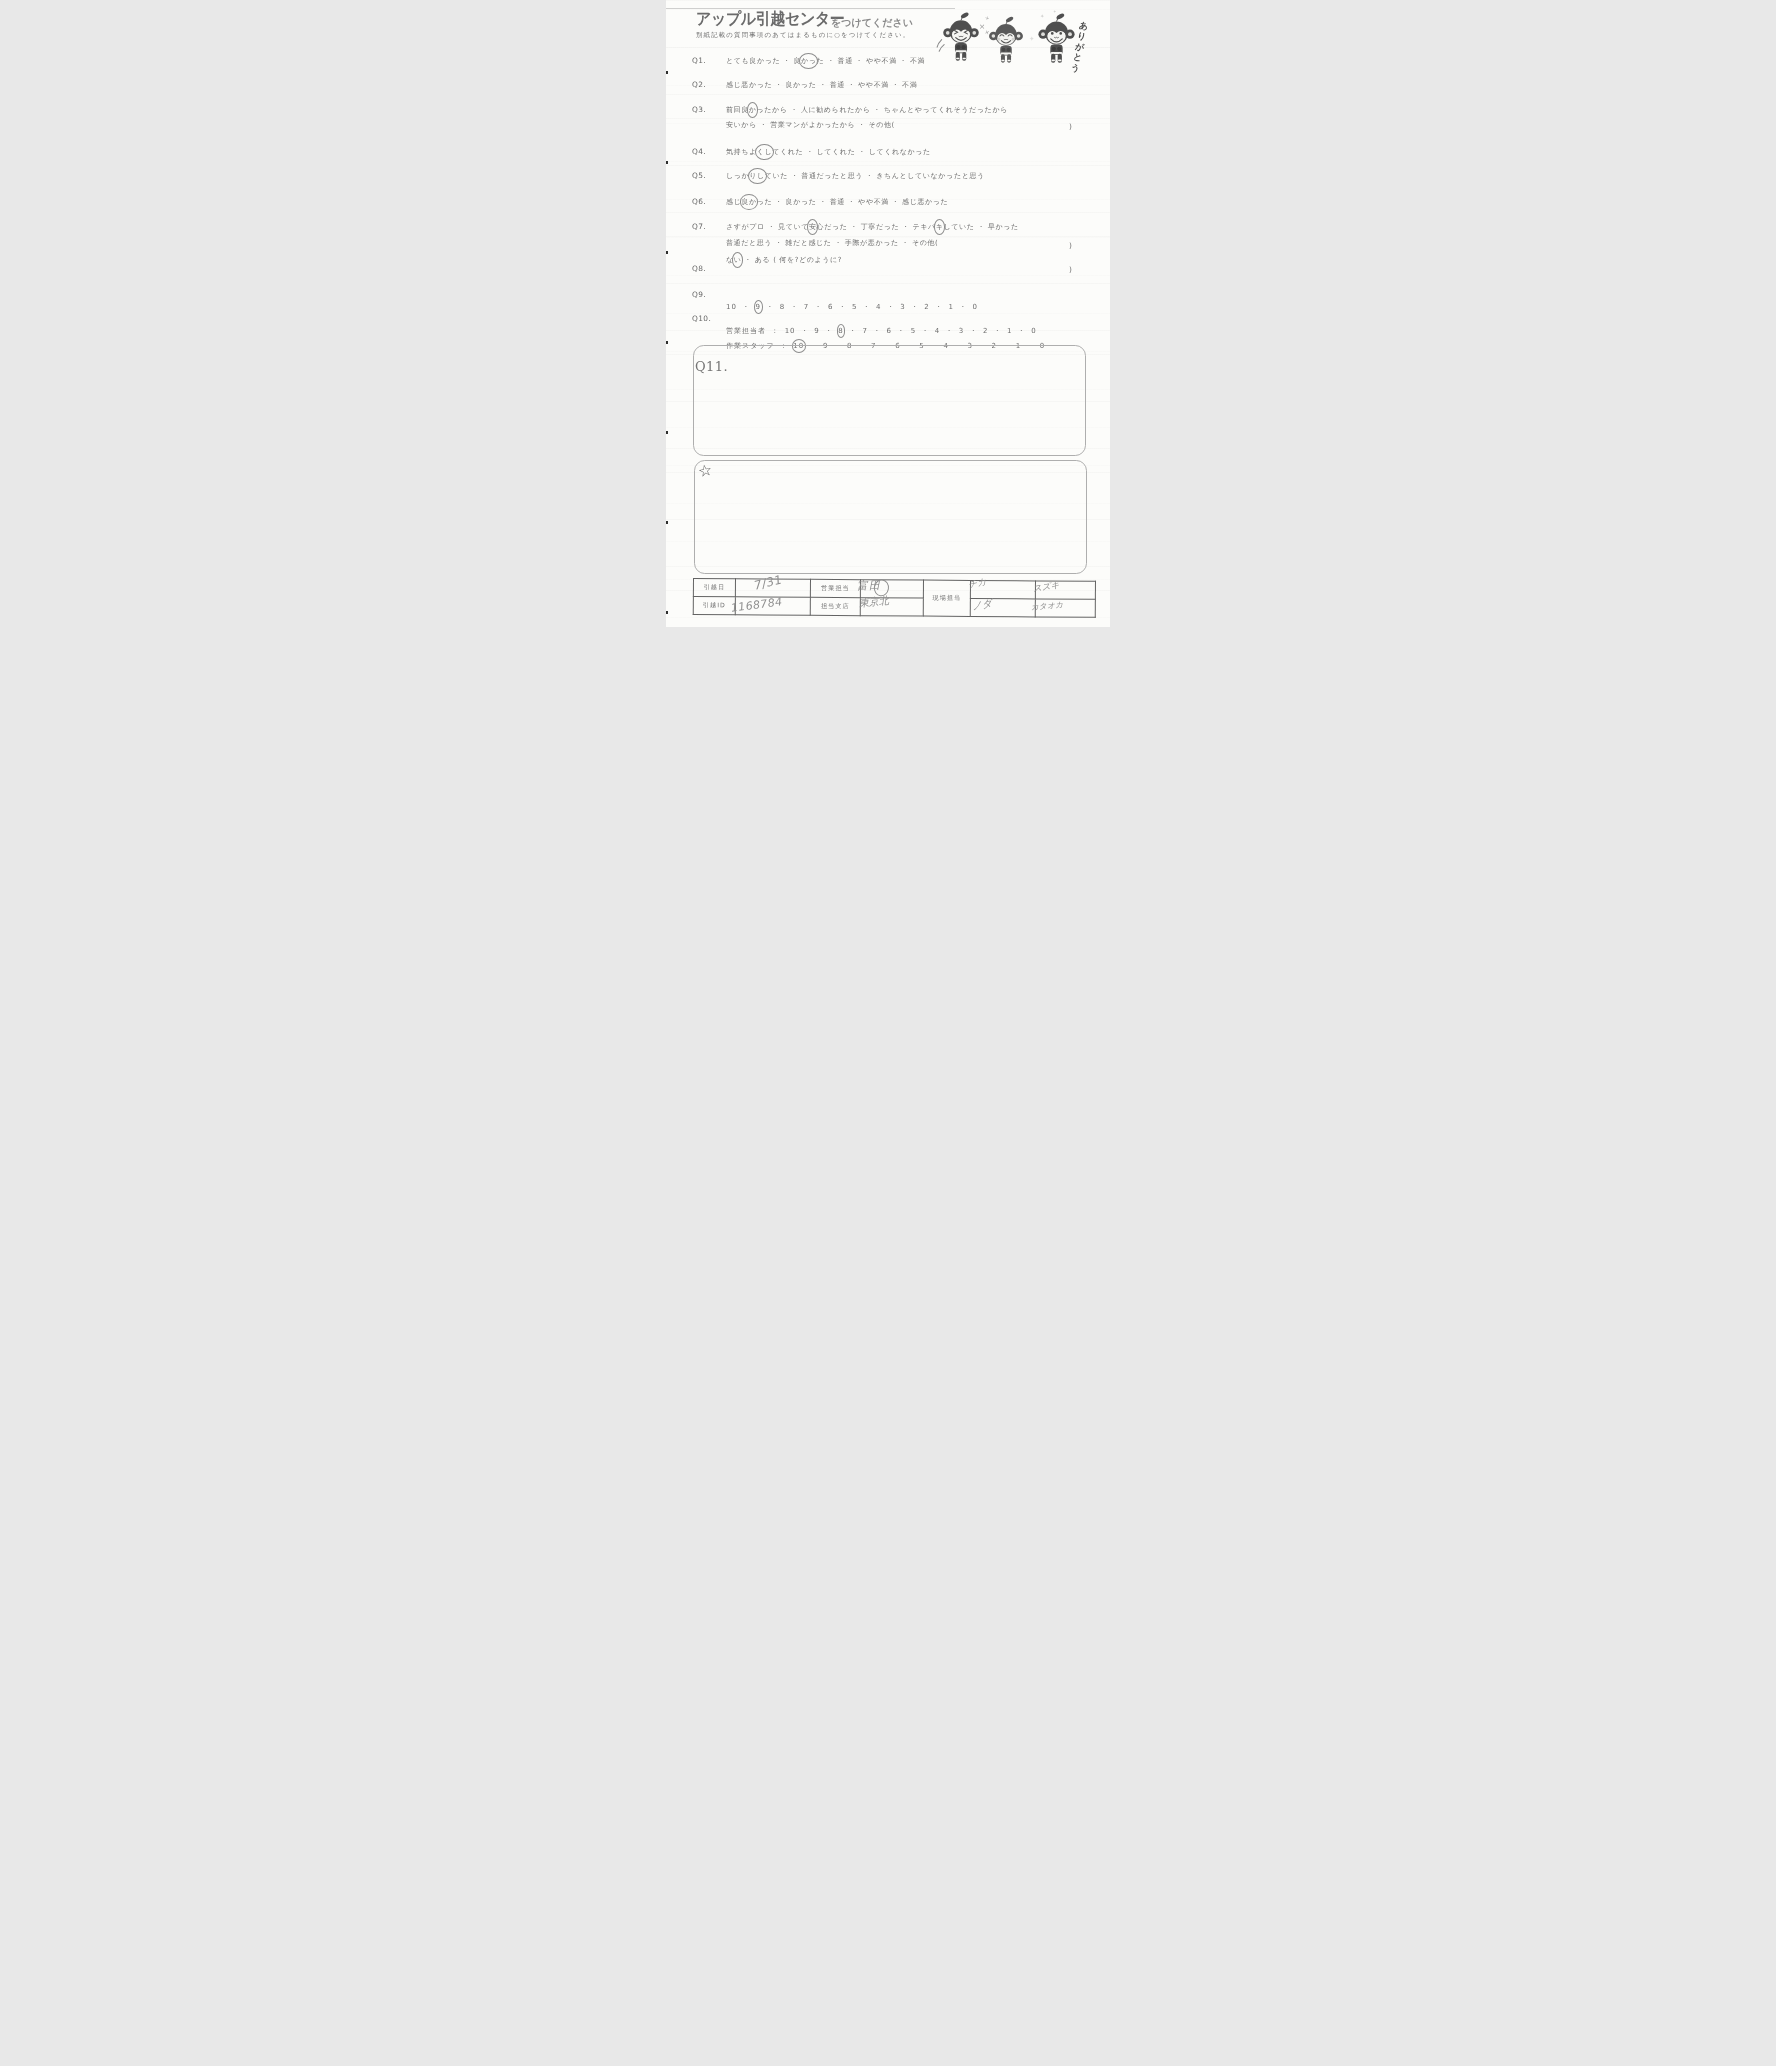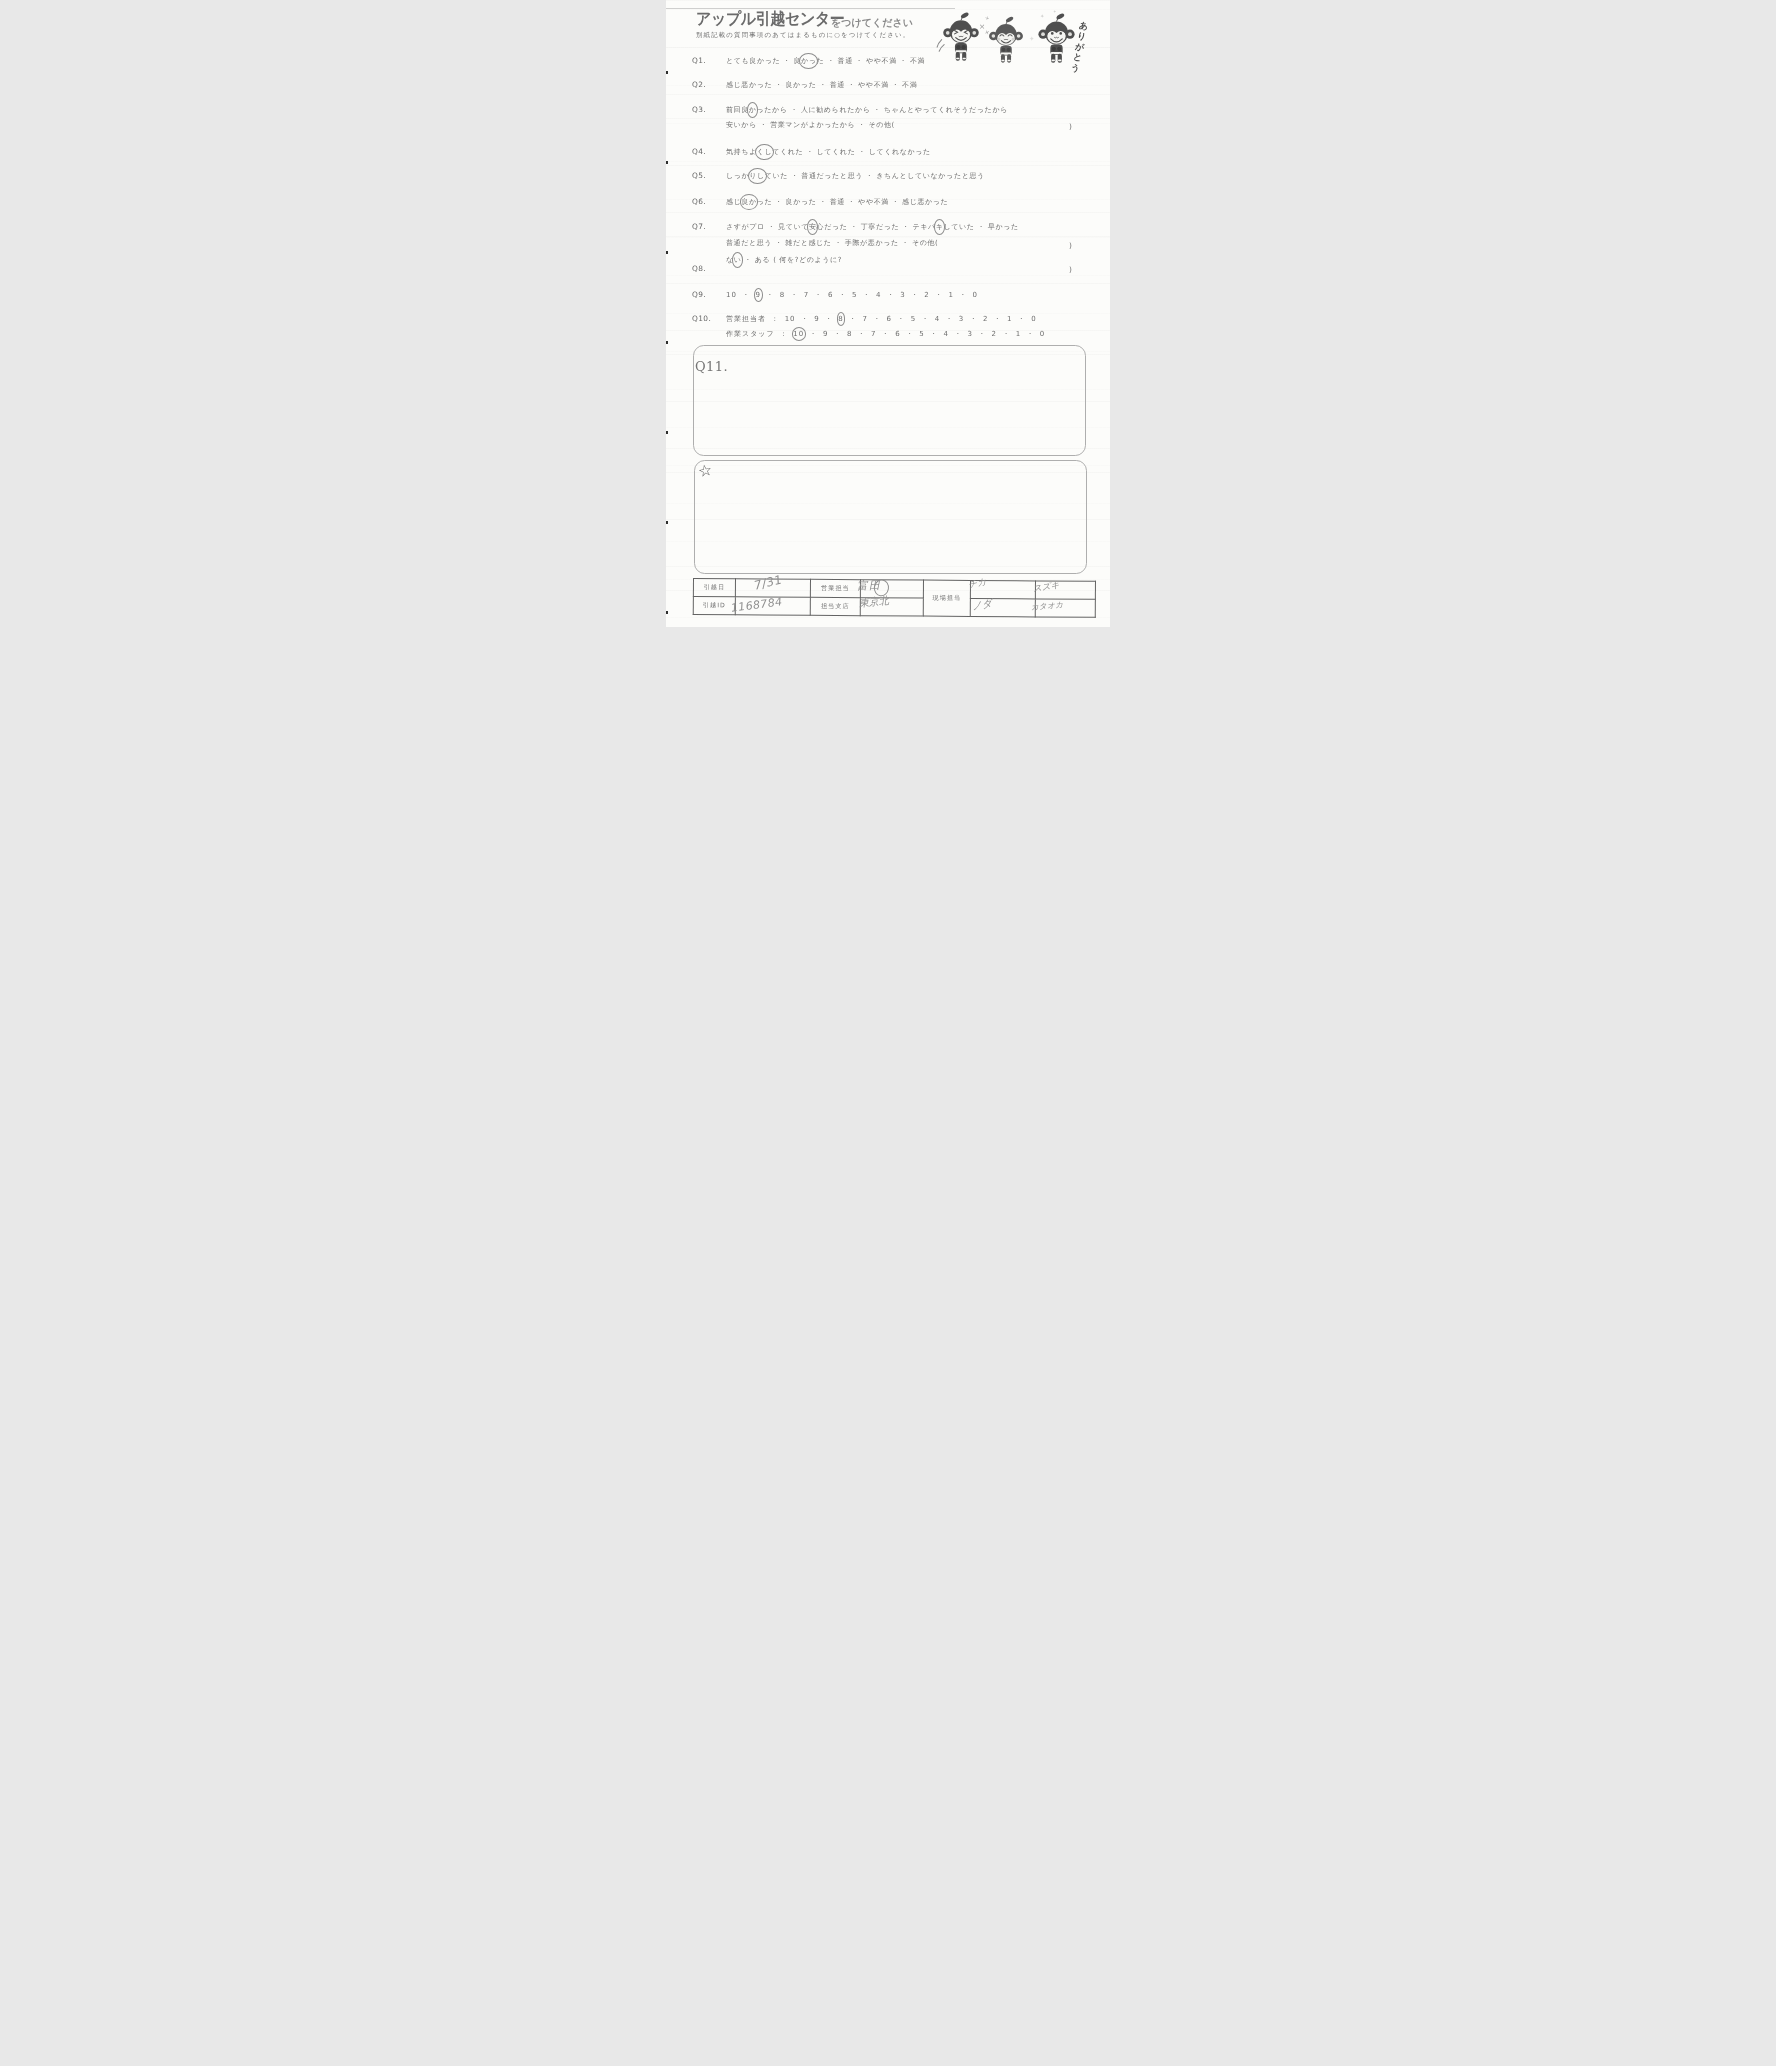--- a/index.html
+++ b/index.html
@@ -32,21 +32,21 @@
   .thanks{position:absolute;left:145px;top:6.6px;height:55px;
     writing-mode:vertical-rl;text-orientation:upright;
     font-size:8.7px;font-weight:bold;color:#4a4a4a;letter-spacing:0.8px;
     transform:rotate(11deg);}
   .spark{position:absolute;color:#d5d5d3;}
   .sparkx{position:absolute;color:#9a9a9a;}
 
   
   .qno{position:absolute;left:26px;font-size:7.4px;color:#686868;letter-spacing:0.4px;white-space:nowrap;}
   .qline{position:absolute;left:60px;font-size:7px;letter-spacing:0.6px;color:#6e6e6e;white-space:nowrap;}
-  .nums{letter-spacing:1px;word-spacing:2.1px;}
+  .nums{letter-spacing:1px;word-spacing:2.1px;margin-top:12px;}
   .circ{position:relative;display:inline-block;}
   .circ::before{content:"";position:absolute;left:-1.7px;right:-1.7px;top:-2.9px;bottom:-2.5px;
     border:0.9px solid #8d8d8d;border-radius:50%;}
   .pclose{position:absolute;left:403px;font-size:7.4px;color:#6e6e6e;}
 
   
   .bigbox{position:absolute;border:1.7px solid #aeaeae;border-radius:10.7px;background:transparent;}
   .q11label{position:absolute;left:29px;top:359px;
     font-family:"DejaVu Serif","Liberation Serif",serif;font-size:13px;color:#757575;letter-spacing:0.4px;}
   .star{position:absolute;left:32px;top:461px;font-size:15.7px;color:#555;transform:rotate(-11deg);}

